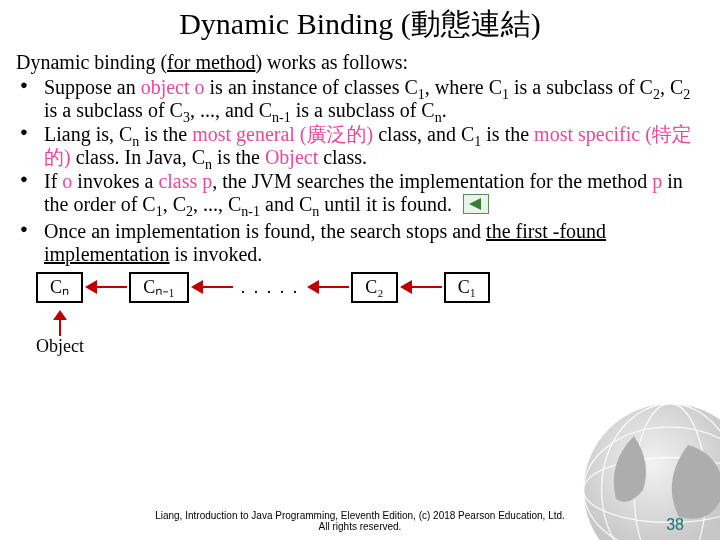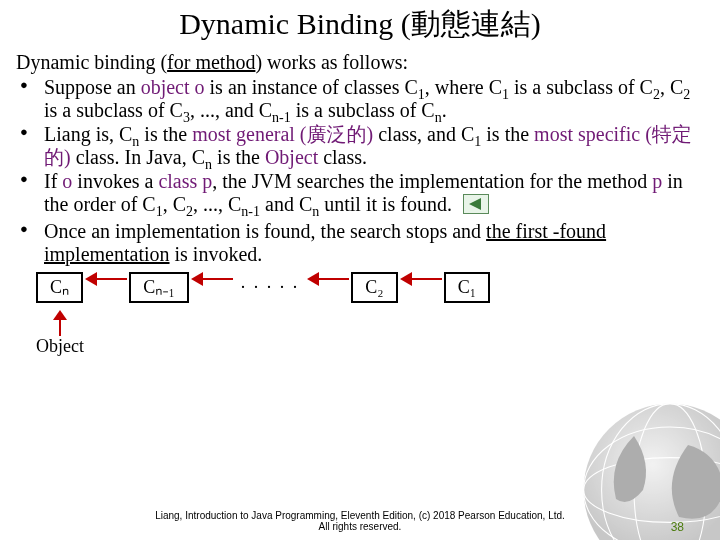--- a/index.html
+++ b/index.html
@@ -36,33 +36,33 @@
   }
   ul.bullets > li::before {
     content: "●";
     position: absolute;
     left: -24px;
     top: 2px;
     font-size: 13px;
     color: #000;
   }
   .u { text-decoration: underline; }
-  .red { color: #701a75; }
+  .red { color: #ec4899; }
   sub { font-size: 70%; vertical-align: sub; line-height: 0; }
   .prev-icon {
     display: inline-block;
     vertical-align: middle;
     margin-left: 6px;
   }
   .diagram {
     margin: 6px 0 0 20px;
     position: relative;
     height: 110px;
   }
-  .chain { display: flex; }
+  .chain { display: flex; align-items: center; }
   .box {
     border: 2px solid #000;
     padding: 3px 12px;
     font-size: 18px;
     background: #fff;
   }
   .arrow-left {
     width: 42px; height: 14px; position: relative; margin: 0 2px;
   }
   .arrow-left::before {
@@ -123,22 +123,22 @@
     text-align: center;
     font-family: Arial, sans-serif;
     font-size: 10px;
     color: #000;
   }
   .pagenum {
     position: absolute;
     right: 36px;
     bottom: 6px;
     font-family: Arial, sans-serif;
-    font-size: 12px;
-    color: #4d7c0f;
+    font-size: 16px;
+    color: #0f766e;
   }
   .globe {
     position: absolute;
     right: -40px;
     bottom: -40px;
     width: 180px;
     height: 180px;
     opacity: 0.55;
     pointer-events: none;
   }

